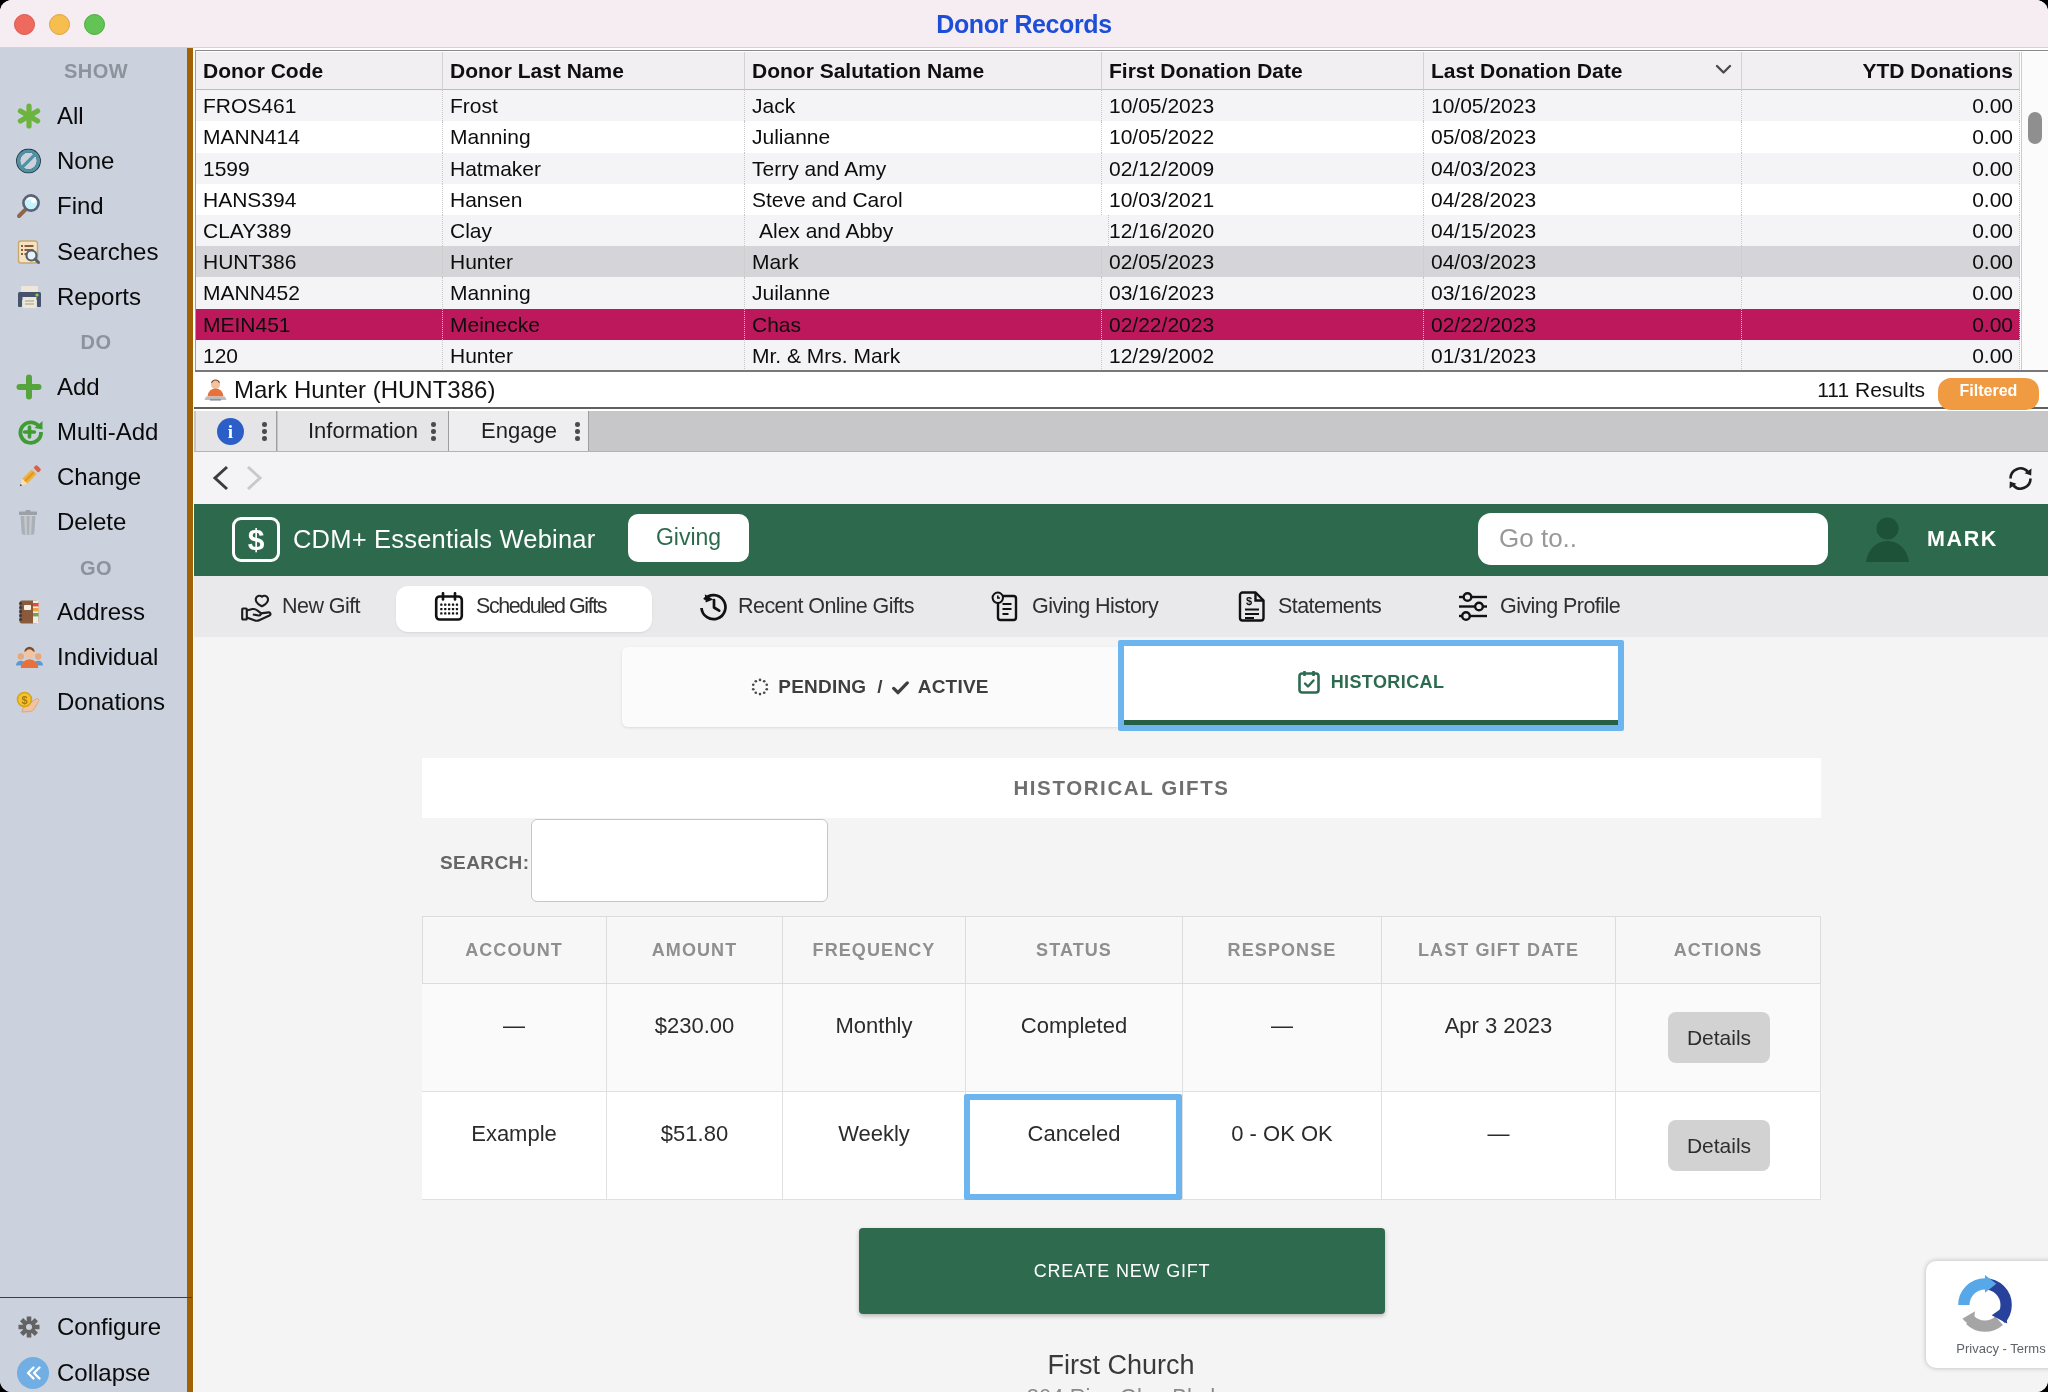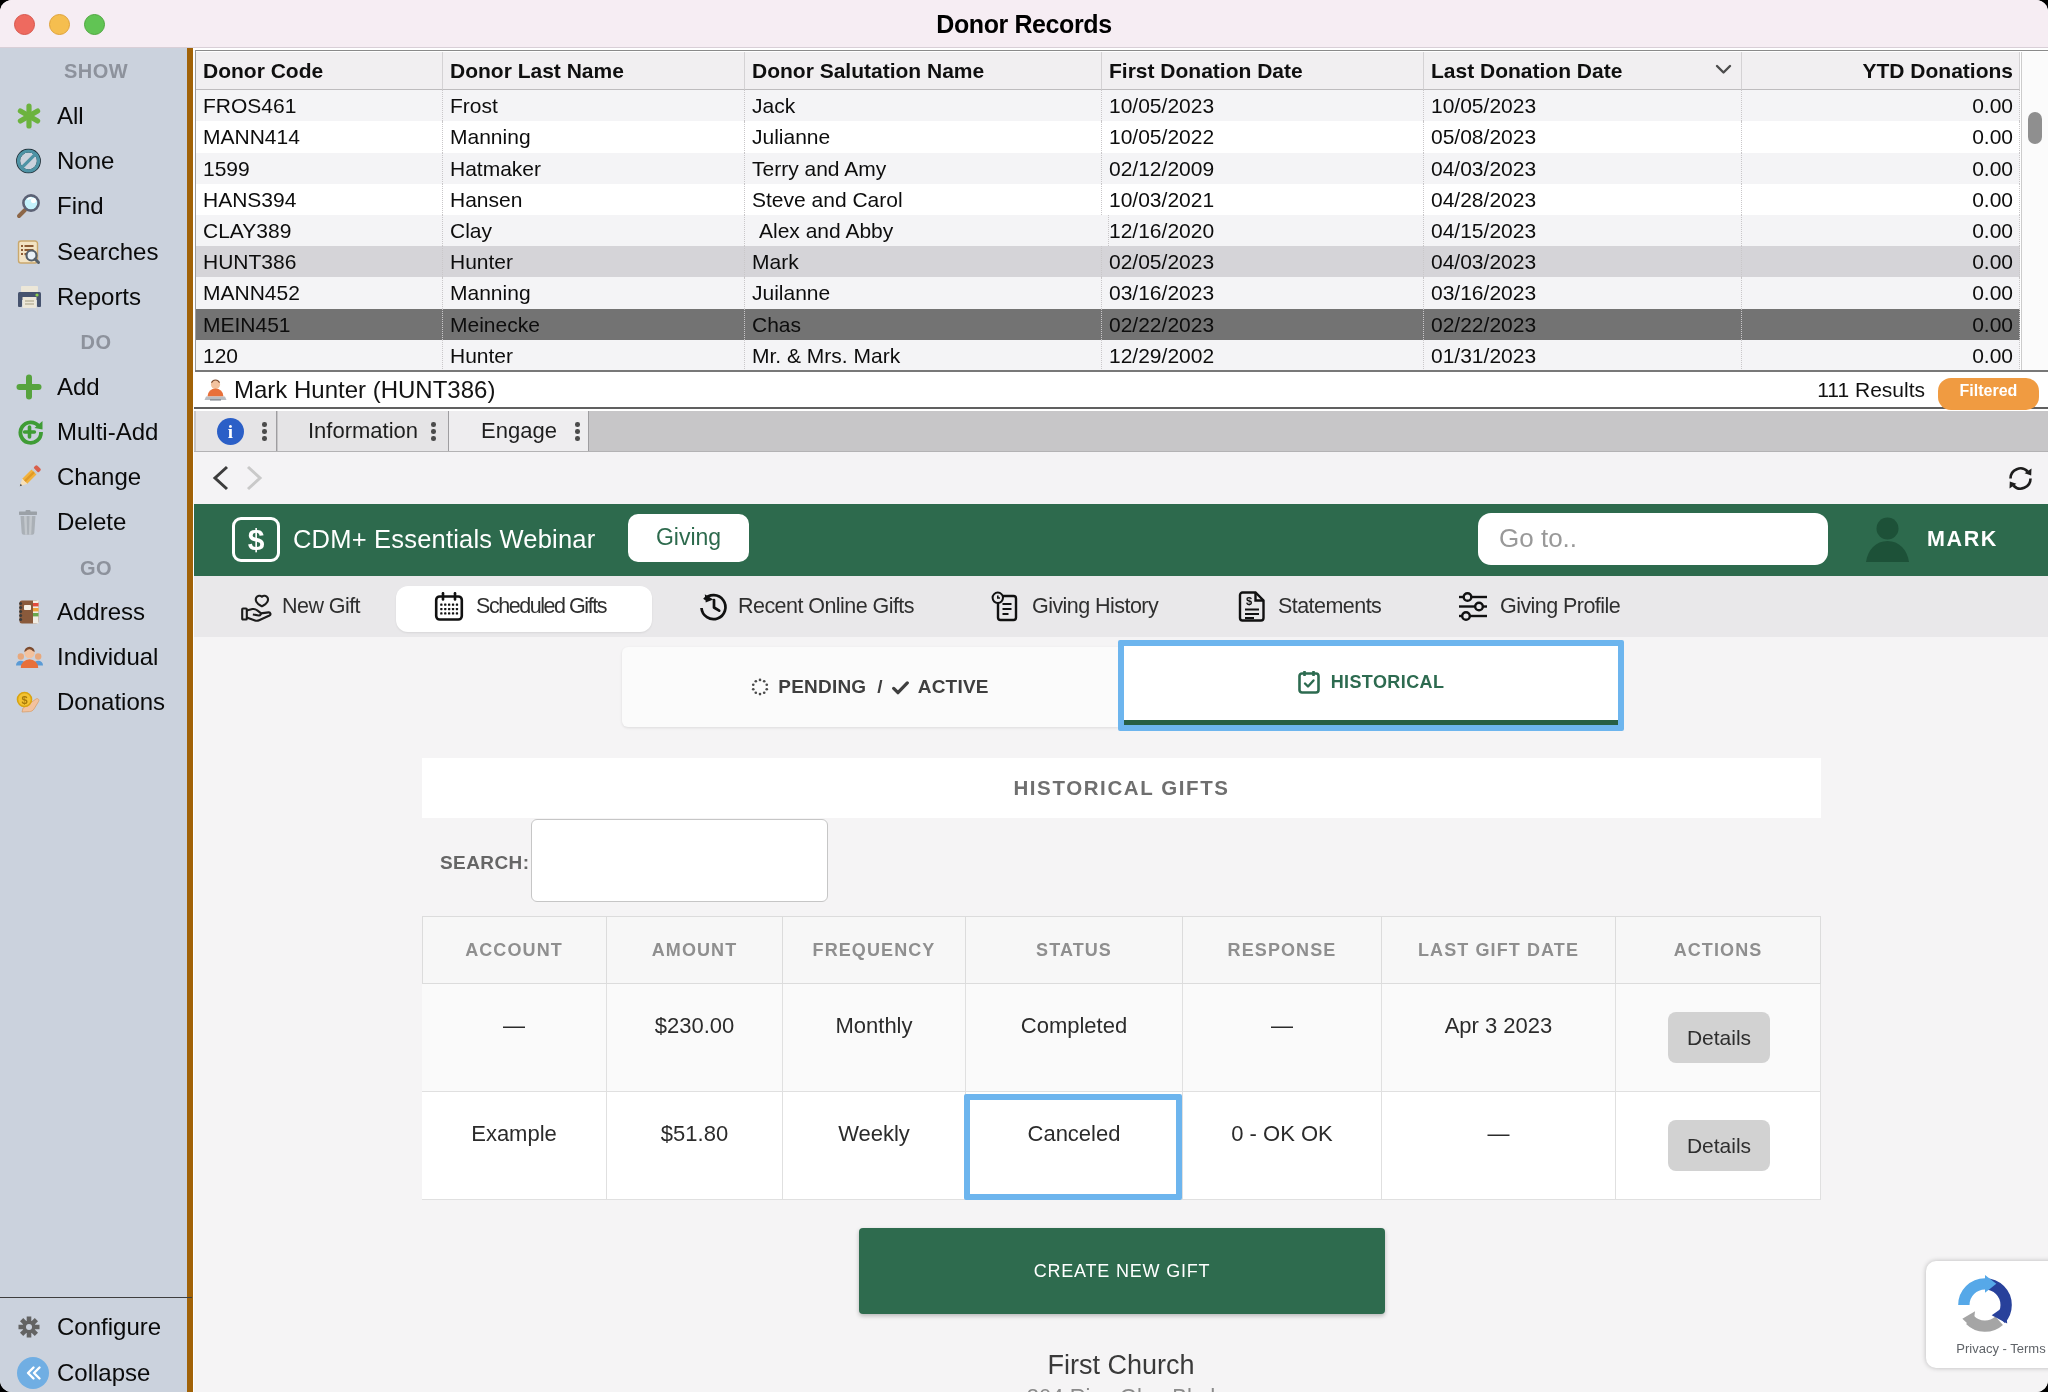--- a/index.html
+++ b/index.html
@@ -2,21 +2,21 @@
 <html><head>
 <meta charset="utf-8">
 <style>
 *{margin:0;padding:0;box-sizing:border-box}
 html,body{width:2048px;height:1392px;background:#000;font-family:"Liberation Sans",sans-serif;overflow:hidden}
 #win{position:absolute;left:0;top:0;width:2048px;height:1392px;border-radius:12px;overflow:hidden;background:#fff}
 .abs{position:absolute}
 
 #titlebar{position:absolute;left:0;top:0;width:2048px;height:48px;background:#f6edf3;border-bottom:1px solid #d9cfd7}
 .light{position:absolute;top:13.5px;width:21px;height:21px;border-radius:50%}
-#title{position:absolute;left:0;top:0;width:2048px;height:48px;line-height:48px;text-align:center;font-size:25px;font-weight:bold;letter-spacing:-0.4px;color:#000000}
+#title{position:absolute;left:0;top:0;width:2048px;height:48px;line-height:48px;text-align:center;font-size:25px;font-weight:bold;letter-spacing:-0.4px;color:#1d4ed8}
 
 #sidebar{position:absolute;left:0;top:48px;width:193px;height:1344px;background:#cbd2dd;border-right:6px solid #a16207}
 .sbhead{position:absolute;left:0;width:192px;text-align:center;font-size:20px;font-weight:bold;color:#8d929c;letter-spacing:0.5px}
 .sbitem{position:absolute;left:0;width:192px;height:44px;display:flex;align-items:center}
 .sbitem svg{position:absolute;left:16px;top:50%;transform:translateY(-50%)}
 .sbitem span{position:absolute;left:57px;top:50%;transform:translateY(-50%);font-size:24px;color:#0a0a0a}
 
 #tablezone{position:absolute;left:194px;top:48px;width:1854px;height:324px;background:#fff}
 #ttable{position:absolute;left:195px;top:50px;width:1853px;height:321px;border-top:1.5px solid #8a8a8a;border-left:1px solid #9b9b9b}
 .th{position:absolute;top:1px;height:38px;background:#f1eff1;border-bottom:1px solid #bebcbe;border-right:1px solid #d4d2d4;font-size:21px;font-weight:bold;color:#0f0f0f;line-height:38px;padding-left:7px;white-space:nowrap}
@@ -285,21 +285,21 @@
         <div class="tcell" style="left:1546px;width:278px;text-align:right;padding-right:6px;padding-left:0">0.00</div>
       </div>
       <div class="trow" style="left:0;top:226.4px;width:1824px;background:#f4f4f6">
         <div class="tcell" style="left:0px;width:247px">MANN452</div>
         <div class="tcell" style="left:247px;width:302px">Manning</div>
         <div class="tcell" style="left:549px;width:357px">Juilanne</div>
         <div class="tcell" style="left:906px;width:322px">03/16/2023</div>
         <div class="tcell" style="left:1228px;width:318px">03/16/2023</div>
         <div class="tcell" style="left:1546px;width:278px;text-align:right;padding-right:6px;padding-left:0">0.00</div>
       </div>
-      <div class="trow" style="left:0;top:257.6px;width:1824px;background:#737373">
+      <div class="trow" style="left:0;top:257.6px;width:1824px;background:#be185d">
         <div class="tcell" style="left:0px;width:247px">MEIN451</div>
         <div class="tcell" style="left:247px;width:302px">Meinecke</div>
         <div class="tcell" style="left:549px;width:357px">Chas</div>
         <div class="tcell" style="left:906px;width:322px">02/22/2023</div>
         <div class="tcell" style="left:1228px;width:318px">02/22/2023</div>
         <div class="tcell" style="left:1546px;width:278px;text-align:right;padding-right:6px;padding-left:0">0.00</div>
       </div>
       <div class="trow" style="left:0;top:288.8px;width:1824px;background:#f4f4f6">
         <div class="tcell" style="left:0px;width:247px">120</div>
         <div class="tcell" style="left:247px;width:302px">Hunter</div>

